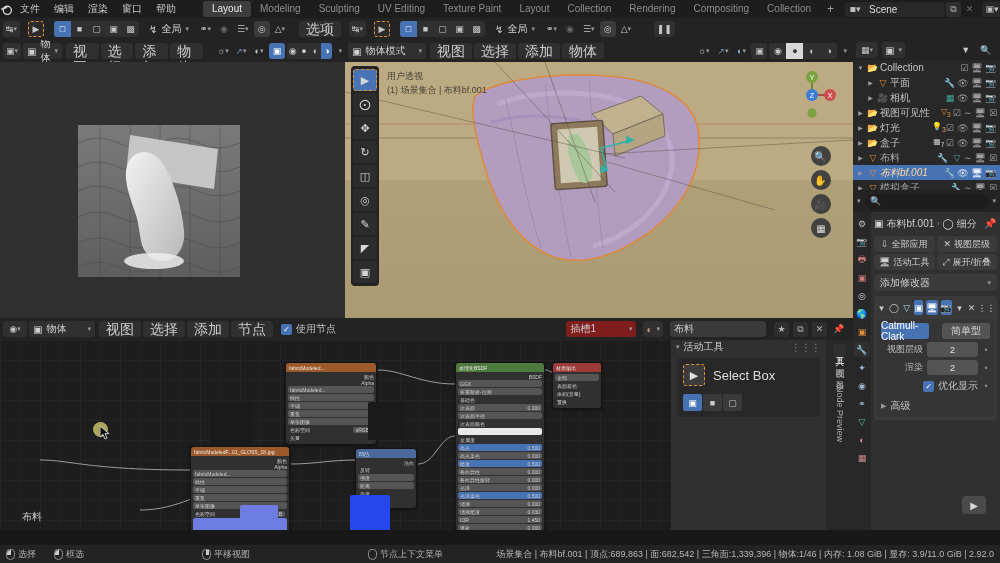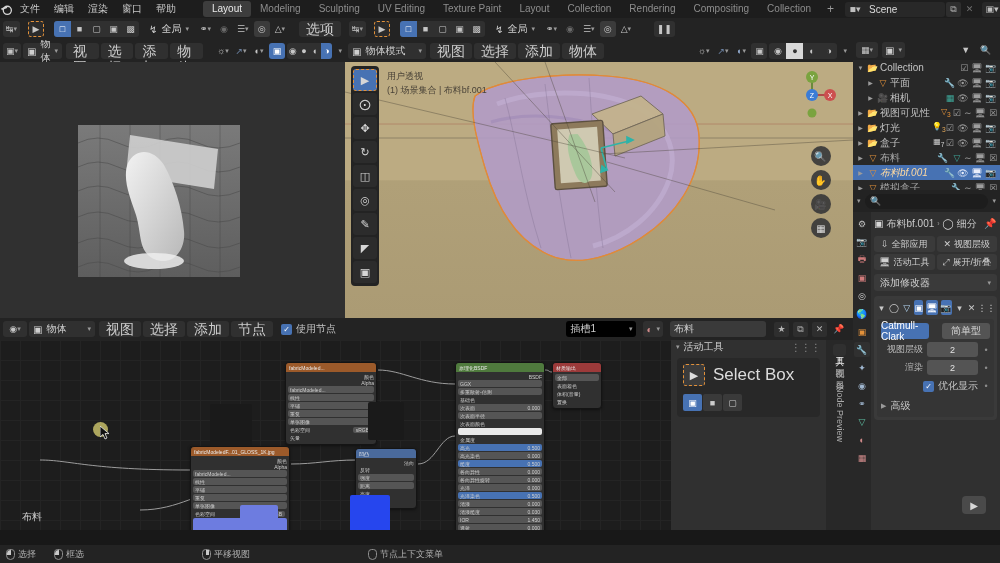--- a/index.html
+++ b/index.html
@@ -658,21 +658,21 @@
       </div>
       <div class="lbl-btn">视图</div>
       <div class="lbl-btn">选择</div>
       <div class="lbl-btn">添加</div>
       <div class="lbl-btn">节点</div>
       <div style="display:flex;align-items:center;gap:4px;margin-left:6px;">
         <span class="chkbx">✓</span>
         <span>使用节点</span>
       </div>
       <div style="margin-left:auto;display:flex;align-items:center;gap:3px;padding-right:4px;">
-        <div class="drop" style="min-width:70px;background:#000000;margin-left:48px;">
+        <div class="drop" style="min-width:70px;background:#7f1d1d;margin-left:48px;">
           <span>插槽1</span>
           <span class="caret" style="margin-left:auto;">▾</span>
         </div>
         <div class="drop" style="background:#303030;padding:0 3px;">
           <span style="color:#d08a8a;">◐</span>
             <span class="caret">▾</span>
         </div>
         <div class="drop" style="background:#3a3a3a;min-width:96px;">
           <span>布料</span>
         </div>
@@ -835,21 +835,21 @@
 
     <div class="ntools">
       <div class="ntools-hdr">
         <span class="caret">▾</span>
         <span>活动工具</span>
         <span style="margin-left:auto;color:#888;">⋮⋮⋮</span>
       </div>
       <div class="ntools-body">
         <div class="tool-row2">
           <div class="tool-icon-box">▶</div>
-          <span style="font-size:17px;color:#dcdcdc;">Select Box</span>
+          <span style="font-size:13px;color:#dcdcdc;">Select Box</span>
         </div>
         <div class="mini-grp">
           <div class="mini on">▣</div>
           <div class="mini">■</div>
           <div class="mini">▢</div>
         </div>
       </div>
     </div>
 
     <div class="ntabs">
@@ -872,15 +872,16 @@
       <span>框选</span>
     </div>
     <div class="sb-item" style="margin-left:100px;">
       <span class="mouse-ic m"></span>
       <span>平移视图</span>
     </div>
     <div class="sb-item" style="margin-left:100px;">
       <span class="mouse-ic"></span>
       <span>节点上下文菜单</span>
     </div>
+    <div class="sb-right">场景集合 | 布料bf.001 | 顶点:689,863 | 面:682,542 | 三角面:1,339,396 | 物体:1/46 | 内存: 1.08 GiB | 显存: 3.9/11.0 GiB | 2.92.0</div>
   </div>
 
 </div>
 
 </body></html>

